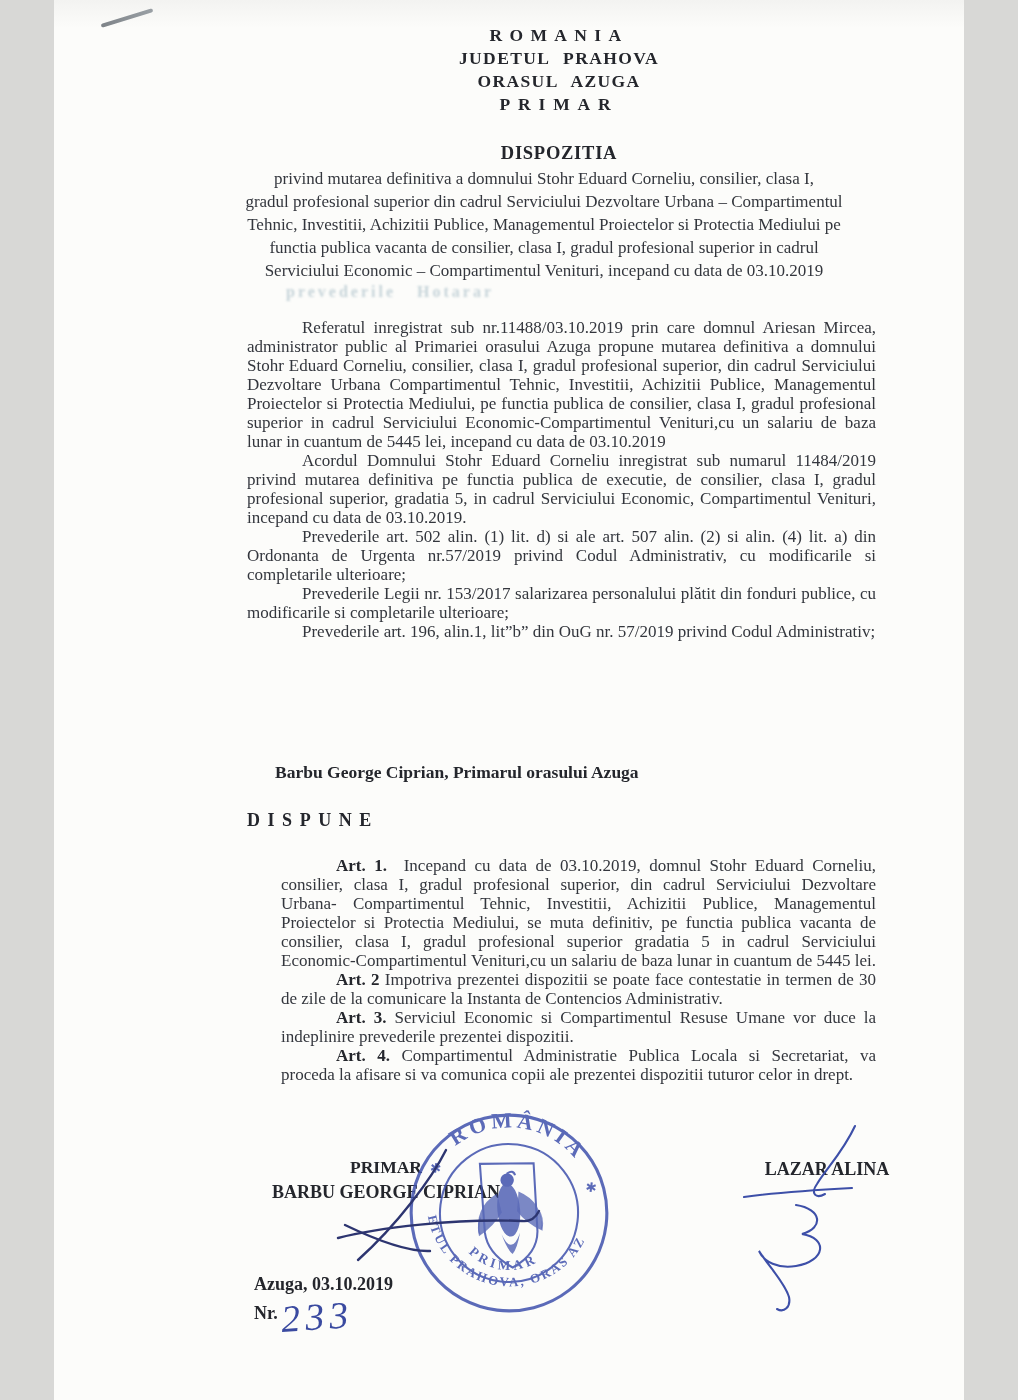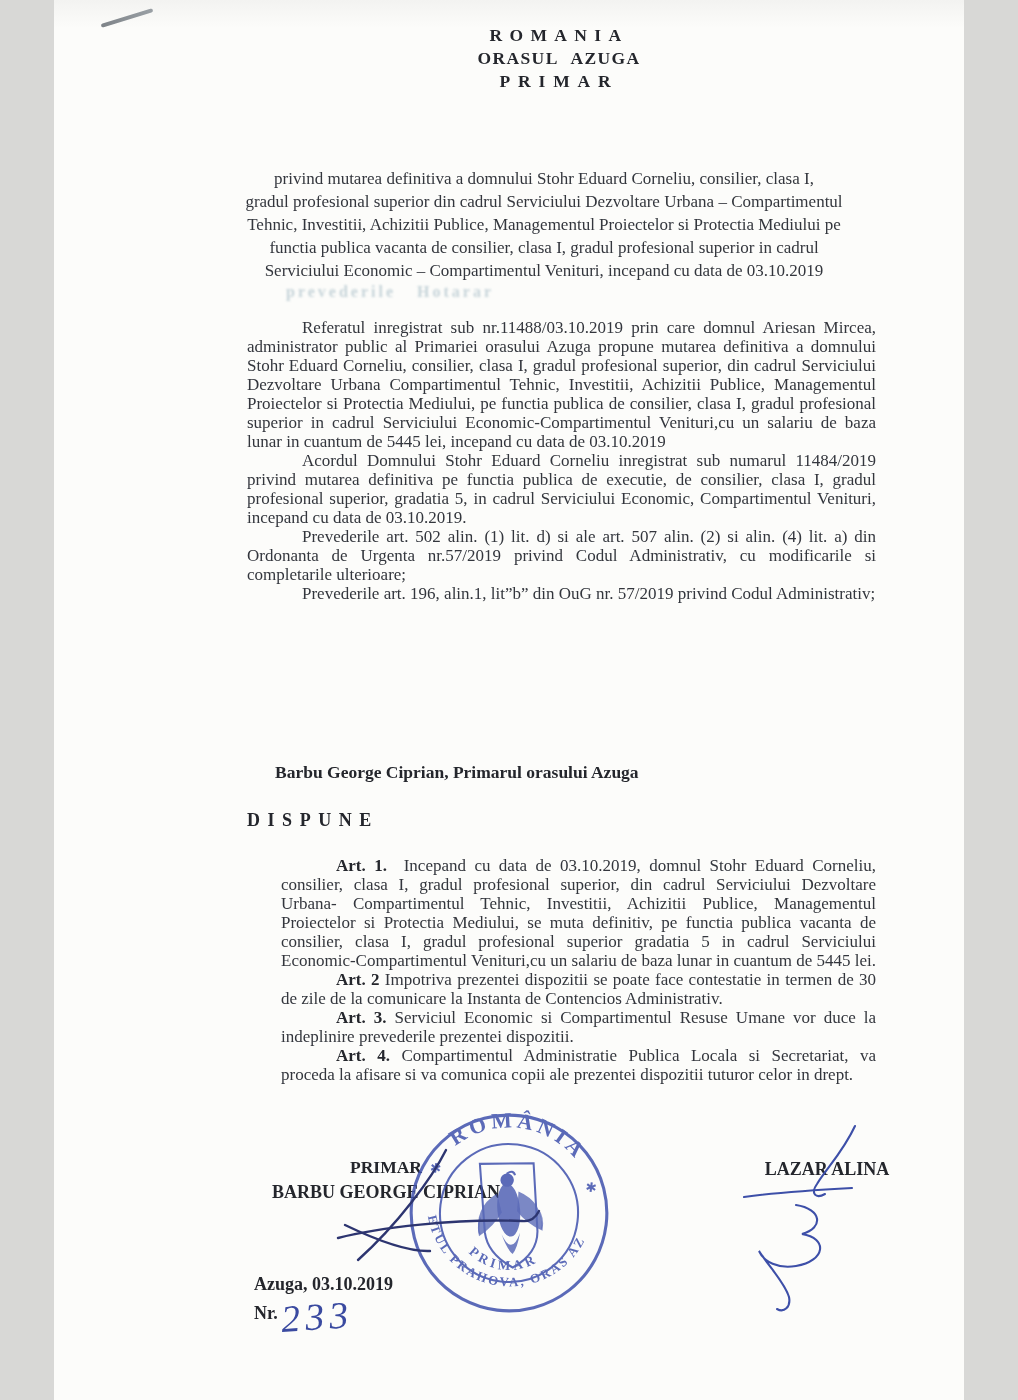--- a/index.html
+++ b/index.html
@@ -94,39 +94,42 @@
 <body>
 
 <div class="page">
 
   <div class="staple">
       <span></span>
     </div>
 
   <div class="hdr">
     <div class="country">ROMANIA</div>
+    <div class="county">JUDETUL  PRAHOVA</div>
     <div class="city">ORASUL  AZUGA</div>
     <div class="office">PRIMAR</div>
   </div>
 
+  <div class="title">DISPOZITIA</div>
 
   <div class="subtitle">
     <div>privind mutarea definitiva a domnului Stohr Eduard Corneliu, consilier, clasa I,</div>
     <div>gradul profesional superior din cadrul Serviciului Dezvoltare Urbana – Compartimentul</div>
     <div>Tehnic, Investitii, Achizitii Publice, Managementul Proiectelor si Protectia Mediului pe</div>
     <div>functia publica vacanta de consilier, clasa I, gradul profesional superior in cadrul</div>
     <div>Serviciului Economic – Compartimentul Venituri, incepand cu data de 03.10.2019</div>
   </div>
 
   <div class="ghost">prevederile  Hotarar</div>
 
   <div class="bodyblock preamble">
     <p>Referatul inregistrat sub nr.11488/03.10.2019 prin care domnul Ariesan Mircea, administrator public al Primariei orasului Azuga propune mutarea definitiva a domnului Stohr Eduard Corneliu, consilier, clasa I, gradul profesional superior, din cadrul Serviciului Dezvoltare Urbana Compartimentul Tehnic, Investitii, Achizitii Publice, Managementul Proiectelor si Protectia Mediului, pe functia publica de consilier, clasa I, gradul profesional superior in cadrul Serviciului Economic-Compartimentul Venituri,cu un salariu de baza lunar in cuantum de 5445 lei, incepand cu data de 03.10.2019</p>
     <p>Acordul Domnului Stohr Eduard Corneliu inregistrat sub numarul 11484/2019 privind mutarea definitiva pe functia publica de executie,  de consilier, clasa I, gradul profesional superior, gradatia 5, in cadrul Serviciului Economic, Compartimentul  Venituri, incepand cu data de 03.10.2019.</p>
     <p>Prevederile art. 502 alin. (1) lit. d) si ale art. 507 alin. (2)  si  alin. (4) lit. a) din Ordonanta de Urgenta nr.57/2019 privind Codul Administrativ, cu modificarile si completarile ulterioare;</p>
+    <p>Prevederile Legii nr. 153/2017 salarizarea personalului plătit din fonduri publice, cu modificarile si completarile ulterioare;</p>
     <p>Prevederile art. 196, alin.1, lit”b” din OuG nr. 57/2019 privind Codul Administrativ;</p>
   </div>
 
   <div class="issuer">Barbu George Ciprian, Primarul orasului Azuga</div>
 
   <div class="dispune">DISPUNE</div>
 
   <div class="bodyblock articles">
     <p><span class="lbl">Art. 1.</span>&nbsp; <span>Incepand cu data de 03.10.2019, domnul Stohr Eduard Corneliu, consilier, clasa I, gradul profesional superior, din cadrul Serviciului Dezvoltare Urbana- Compartimentul Tehnic, Investitii, Achizitii Publice, Managementul Proiectelor si Protectia Mediului, se muta definitiv, pe functia publica vacanta de consilier, clasa I, gradul profesional superior gradatia 5 in cadrul Serviciului Economic-Compartimentul Venituri,cu un salariu de baza lunar in cuantum de 5445 lei.</span></p>
     <p><span class="lbl">Art.  2</span> <span>Impotriva prezentei dispozitii se poate face contestatie in termen de 30 de zile de la comunicare la Instanta de Contencios Administrativ.</span></p>

